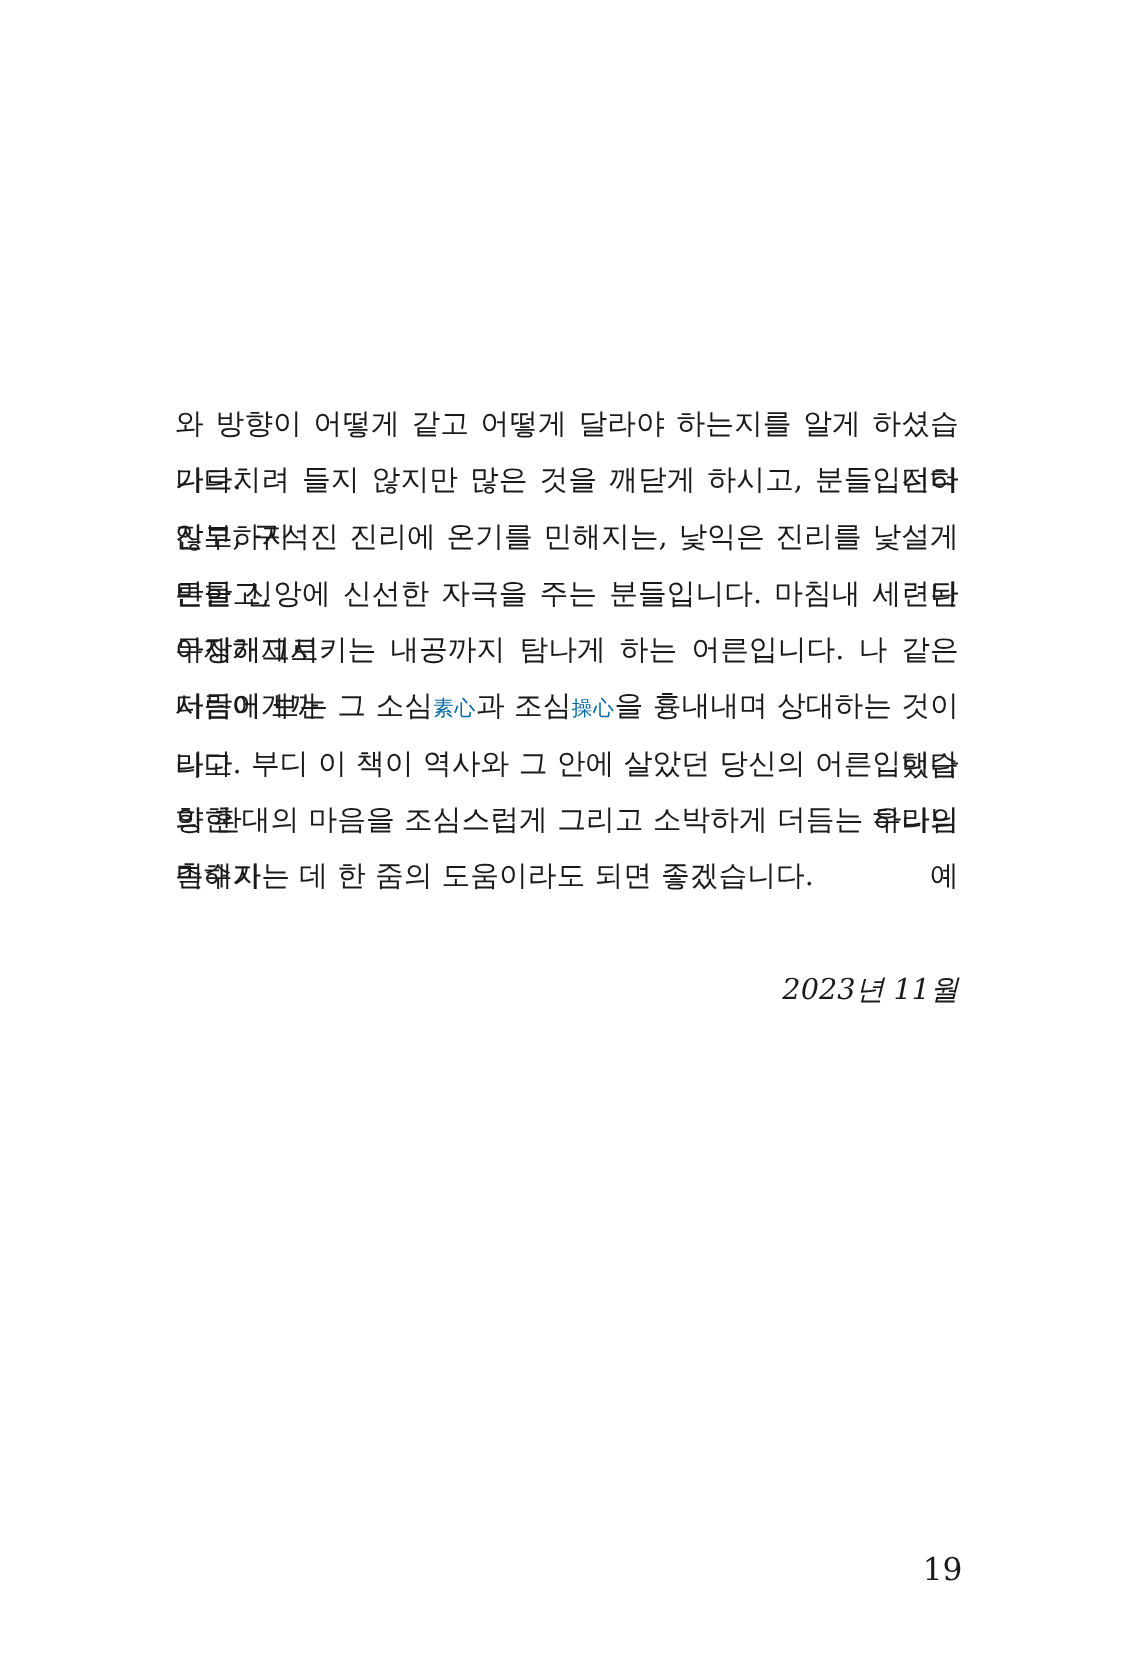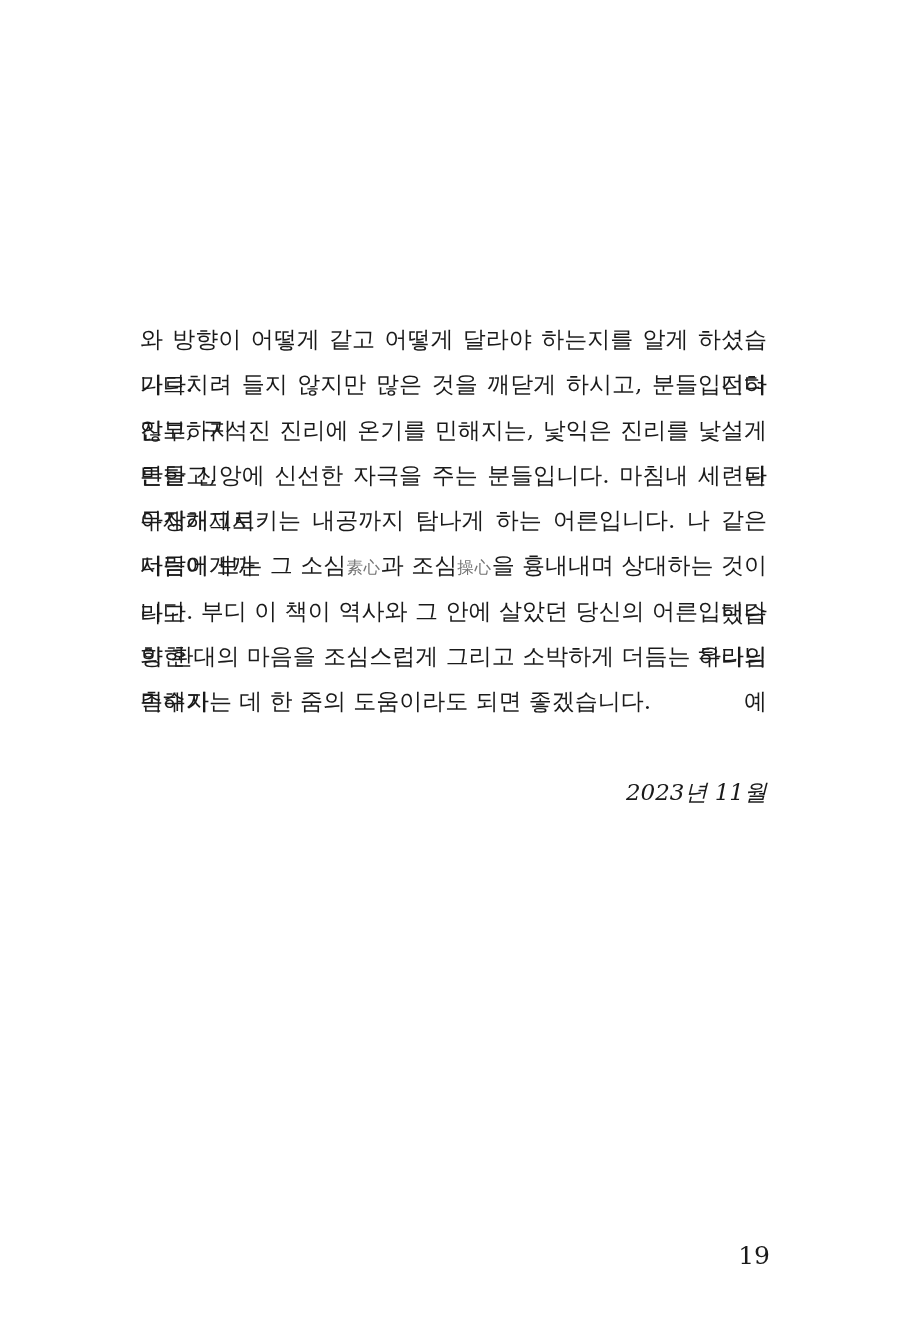--- a/index.html
+++ b/index.html
@@ -36,21 +36,21 @@
   }
   .line.spacer {
     
   }
   .line.right {
     text-align: right;
     font-style: italic;
   }
   .hanja {
     font-size: 0.72em;
-    color: #737373;
+    color: #0369a1;
     letter-spacing: 0.5px;
   }
   .page-number {
     position: absolute;
     top: 1219px;
     right: 128px;
     font-size: 25px;
     color: #1a1a1a;
     margin-top: 22px;
   }

